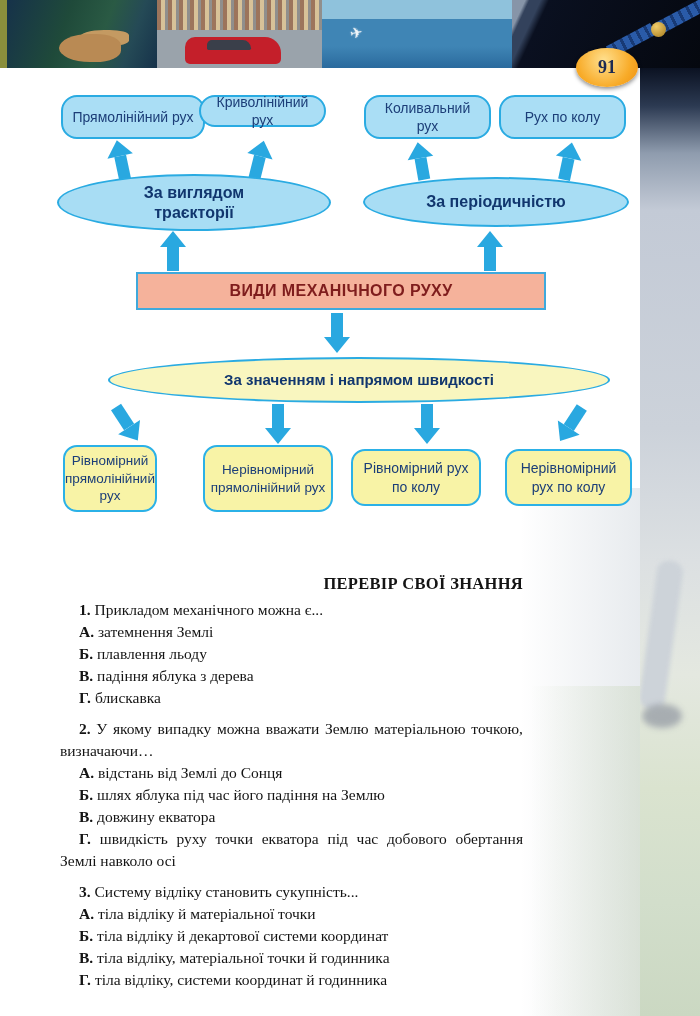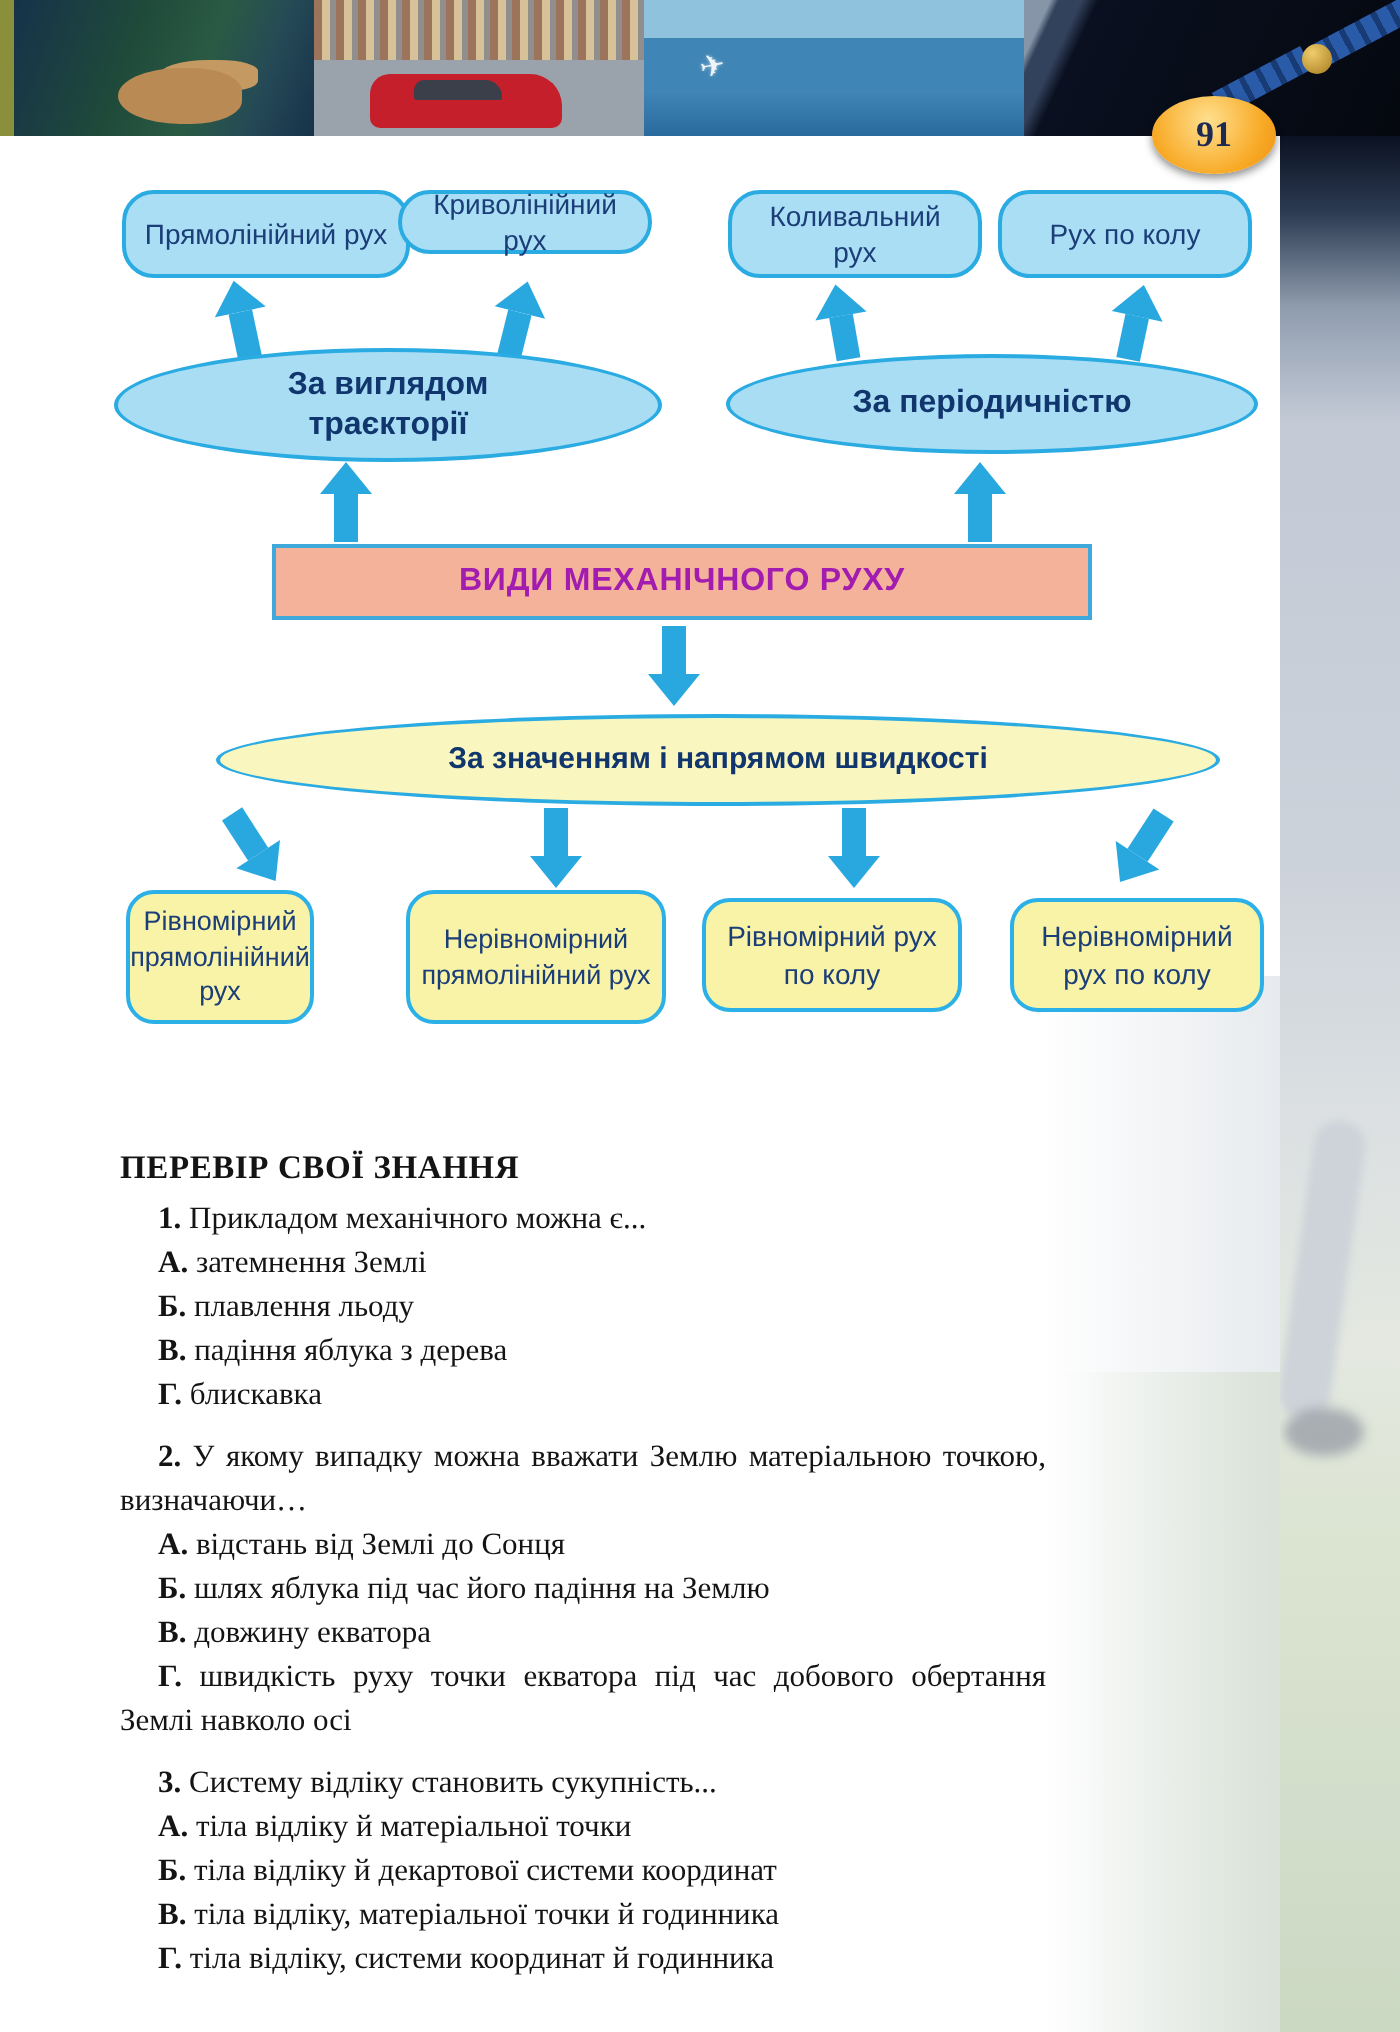--- a/index.html
+++ b/index.html
@@ -65,42 +65,42 @@
   
   .nb, .ny, .el, .rootbox {
     position:absolute; display:flex; align-items:center; justify-content:center;
     text-align:center; color:#1c3e78; }
   .nb { background:#aadef5; border:2px solid #2aabe2; border-radius:16px;
     font-size:14px; line-height:1.3; padding:2px 6px; }
   .el { background:#a8ddf4; border:2px solid #2aabe2; border-radius:50%;
     font-weight:bold; font-size:16px; line-height:1.25; color:#11366e; }
   .el span { display:inline-block; }
   .rootbox { background:#f5b29b; border:2px solid #3fa9dc; font-weight:bold;
-    font-size:16px; letter-spacing:.4px; color:#a21caf; }
+    font-size:16px; letter-spacing:.4px; color:#7f1d1d; }
   .el-yellow { background:#f9f6bf; }
   .ny { background:#f8f3a6; border:2px solid #2bb1e7; border-radius:14px;
     font-size:13.5px; line-height:1.3; padding:2px 5px; }
 
   
   .arrow { position:absolute; width:27px; display:flex; flex-direction:column; align-items:center; }
   .arrow .shaft { width:12px; flex:1; background:#29a8e0; }
   .arrow .head-up { width:0; height:0; border-left:13px solid transparent;
     border-right:13px solid transparent; border-bottom:16px solid #29a8e0; }
   .arrow .head-down { width:0; height:0; border-left:13px solid transparent;
     border-right:13px solid transparent; border-top:16px solid #29a8e0; }
 
   
   #caption-box { position:absolute; left:59px; top:463px; width:579px; height:28px;
     border:1.5px solid #49b8e2; display:flex; align-items:center; justify-content:center;
     font-size:13px; color:#3c3c3c; background:#fff; }
 
   
   #quiz { position:absolute; left:60px; top:506px; width:463px;
     font-family:"Liberation Serif", serif; color:#141414; }
-  #quiz h2 { font-size:16.5px; font-weight:bold; text-align:left; letter-spacing:.3px;
+  #quiz h2 { font-size:16.5px; font-weight:bold; text-align:right; letter-spacing:.3px;
     margin-bottom:5px; }
   #quiz p { font-size:15.5px; line-height:1.42; text-align:justify; text-indent:19px; }
   #quiz p.gap { margin-top:9px; }
   #quiz b { font-weight:bold; }
 </style>
 </head>
 <body>
 
 <div id="root">
 

